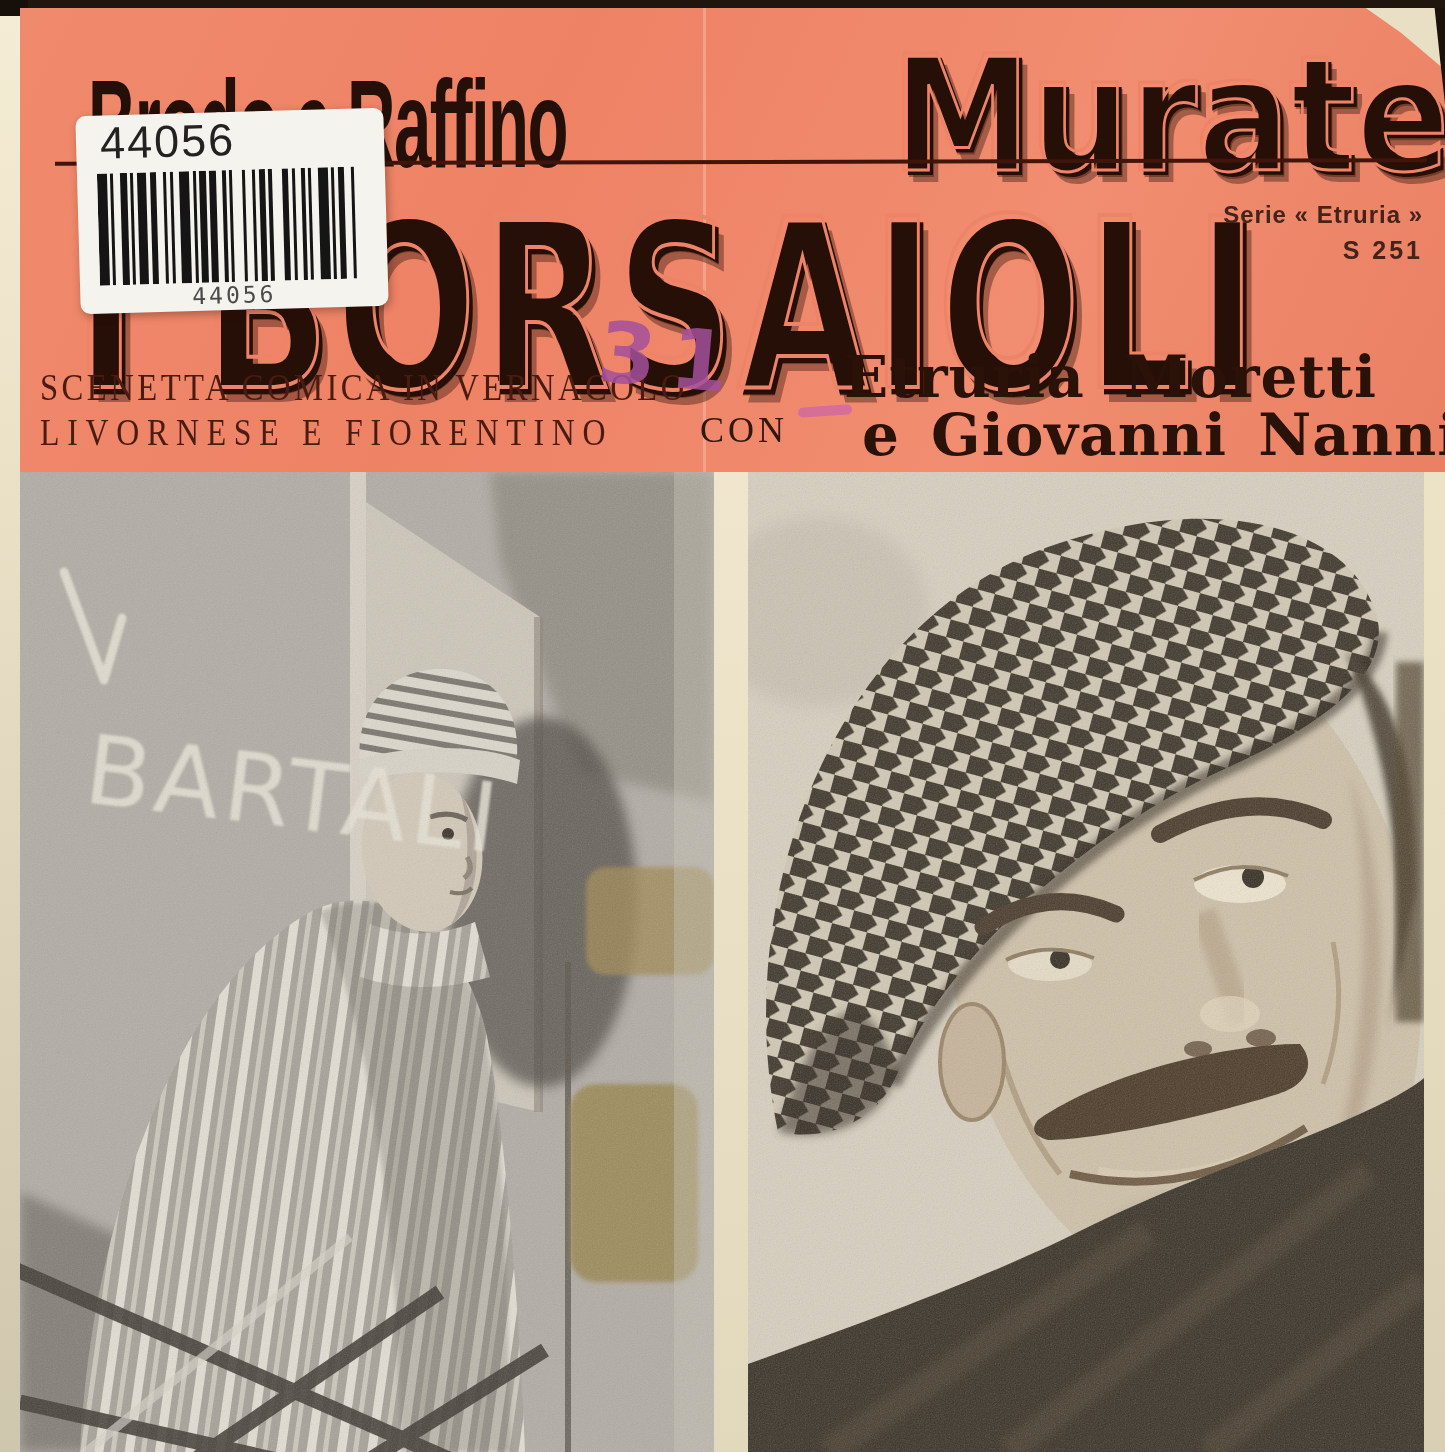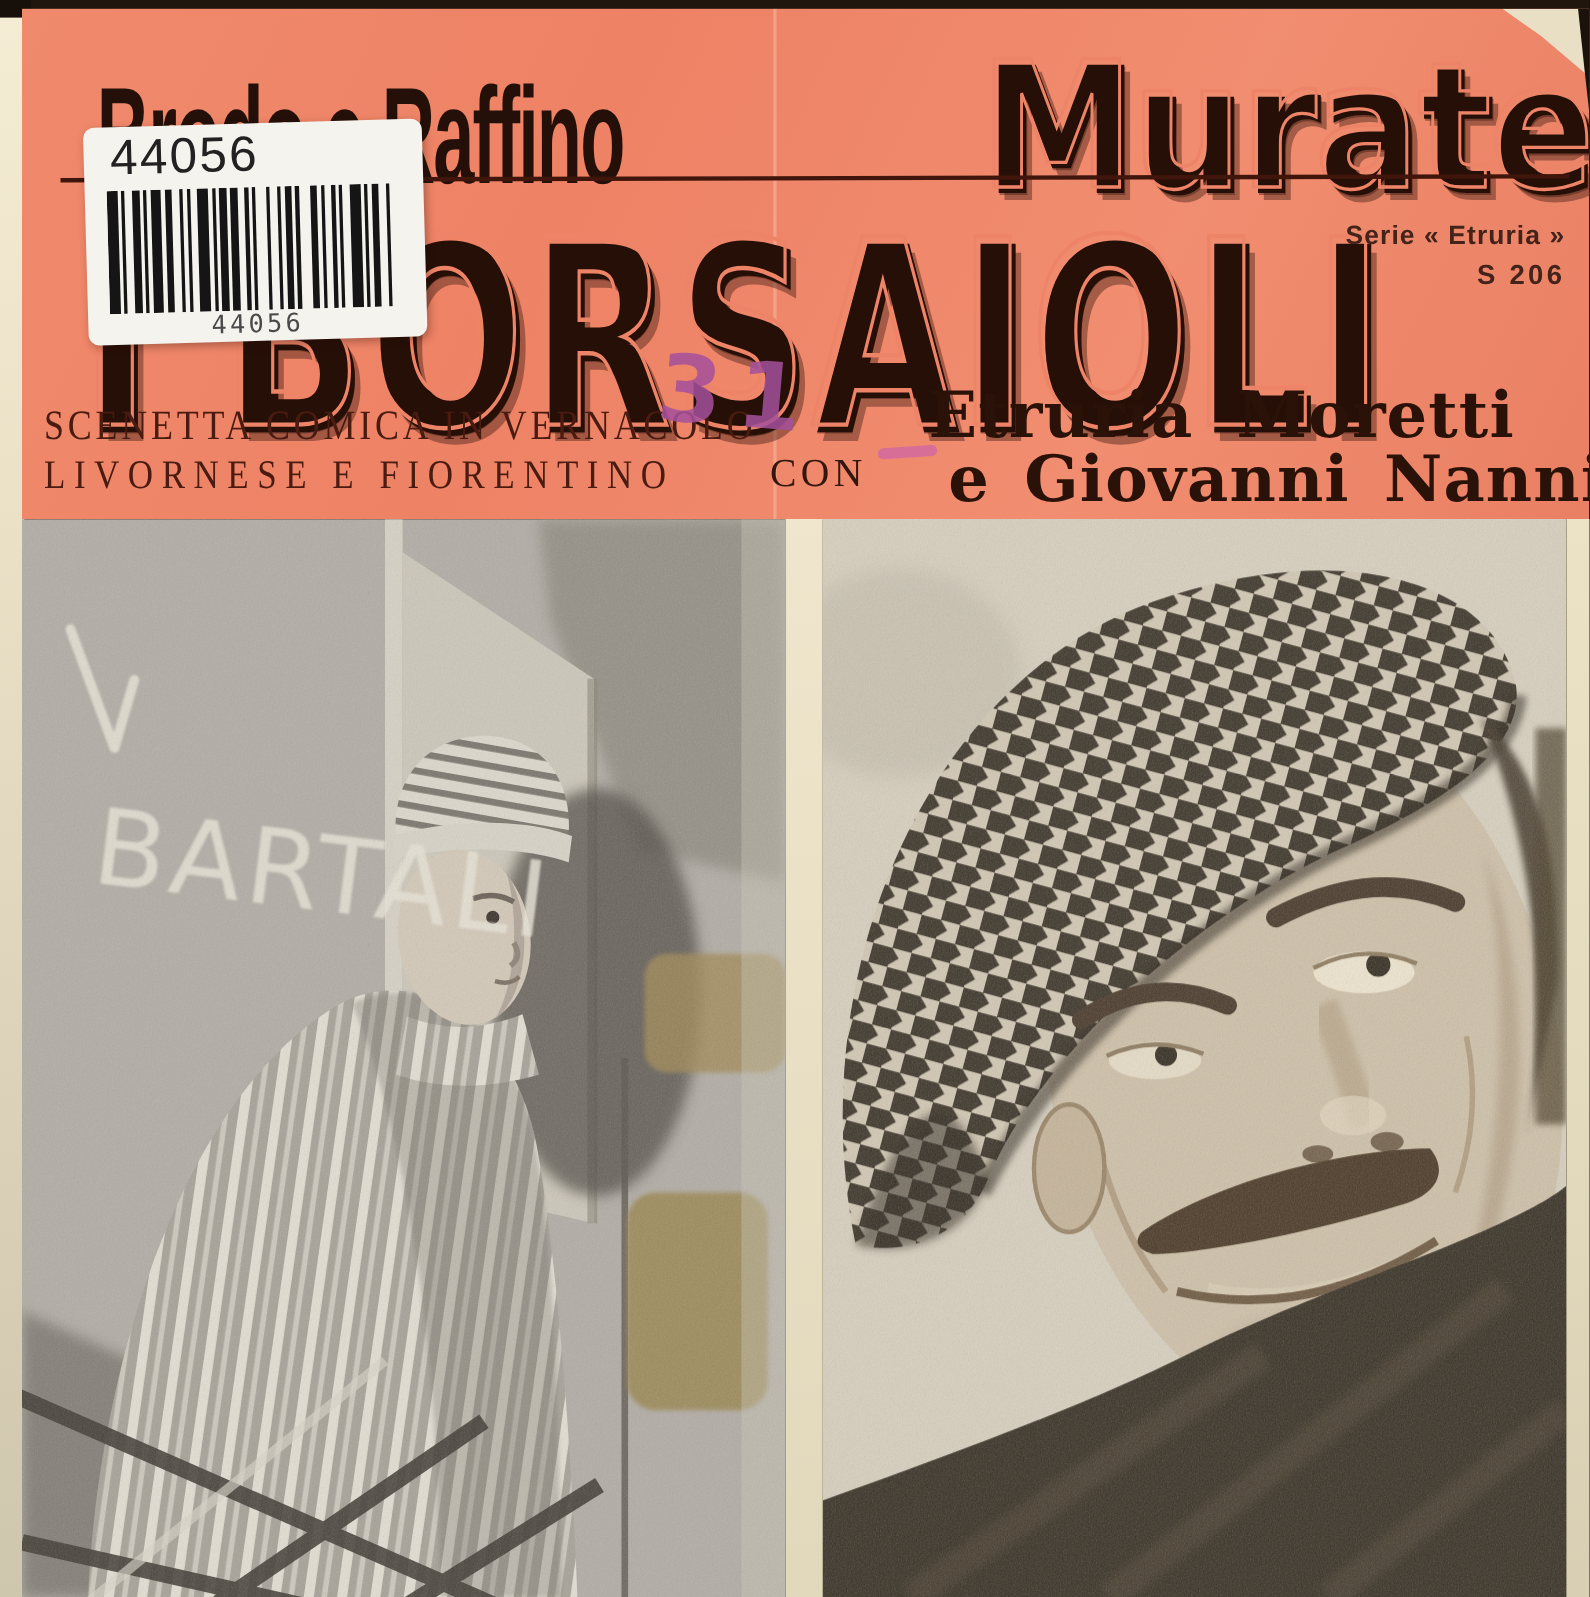--- a/index.html
+++ b/index.html
@@ -99,21 +99,21 @@
       <span class="handtool"><span class="ink">Murate</span><span class="hl" aria-hidden="true">Murate</span></span>
     </div>
     <div class="rule"></div>
 
     <div class="title2">
       <span class="handtool"><span class="ink">I BORSAIOLI</span><span class="hl" aria-hidden="true">I BORSAIOLI</span></span>
     </div>
 
     <div class="serie">
       <div class="l1">Serie « Etruria »</div>
-      <div class="l2">S 206</div>
+      <div class="l2">S 251</div>
     </div>
 
     <div class="sub1">SCENETTA COMICA IN VERNACOLO</div>
     <div class="sub2">LIVORNESE  E  FIORENTINO</div>
 
     <div class="num31">31</div>
     <div class="con">CON</div>
     <div class="pink-dash"></div>
 
     <div class="artist1">Etruria Moretti</div>

